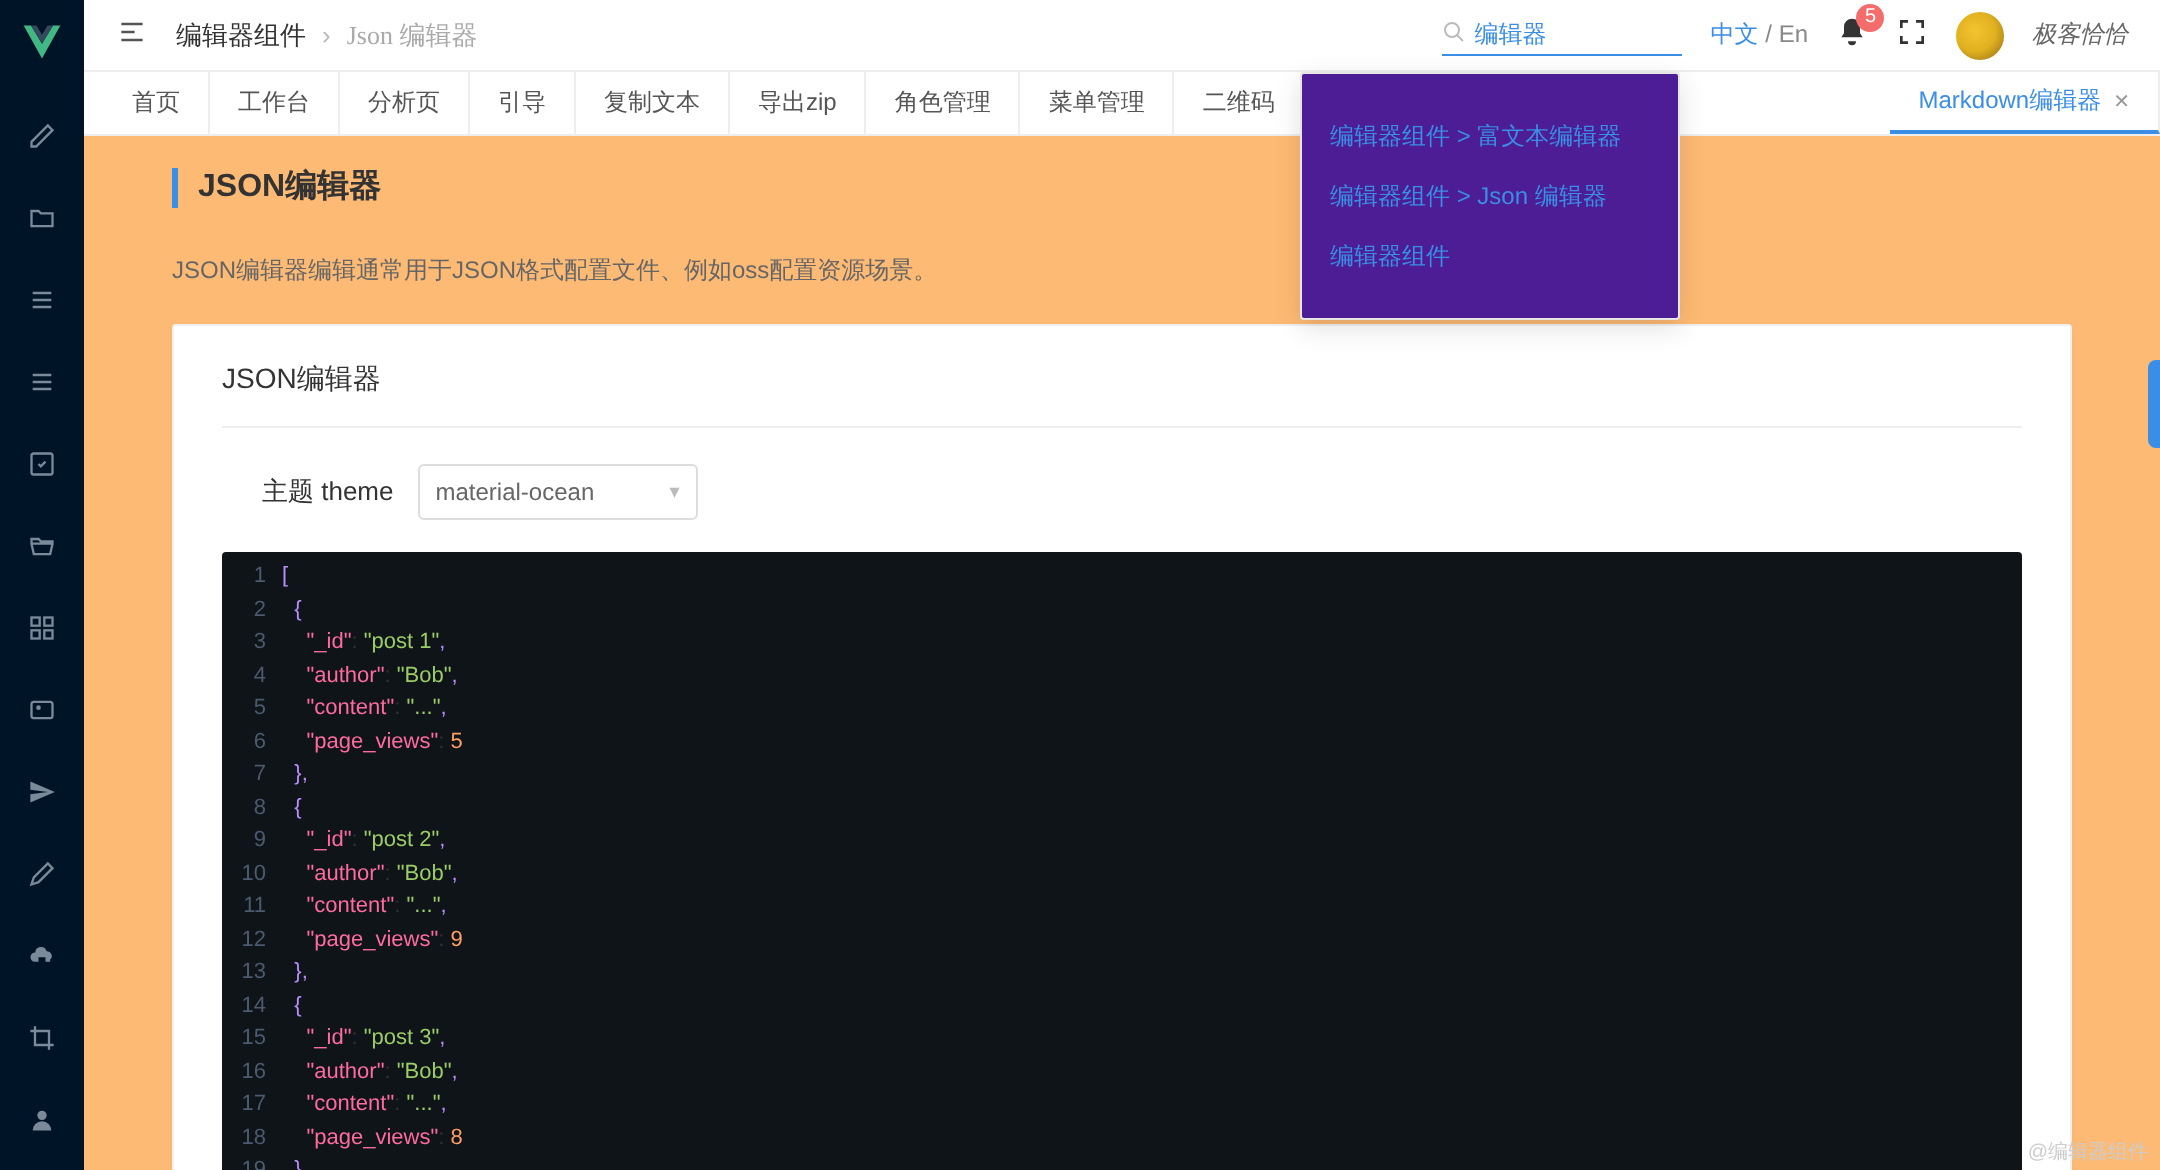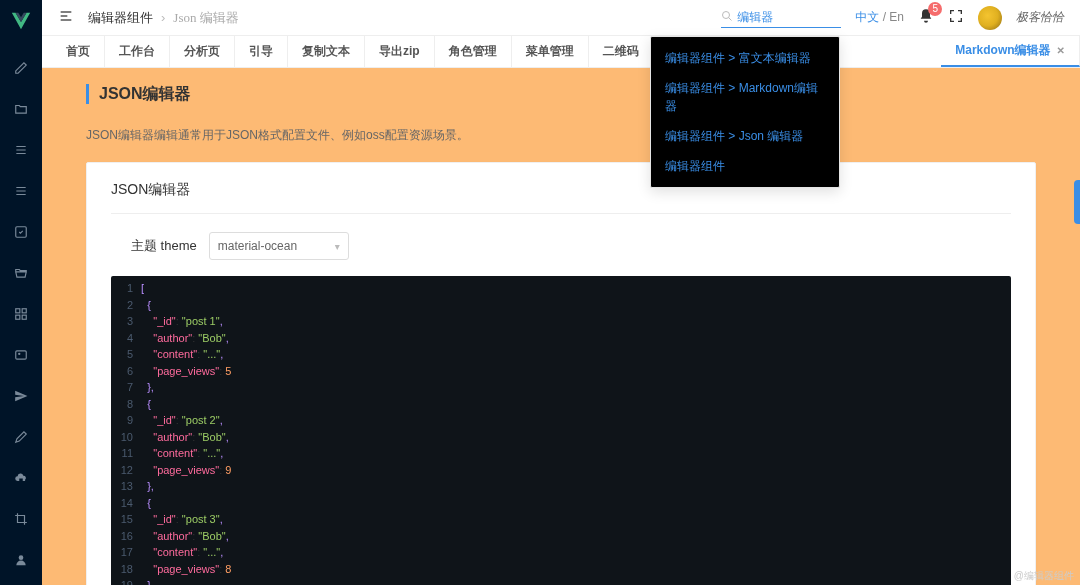--- a/index.html
+++ b/index.html
@@ -17,21 +17,21 @@
 .search-box { display: flex; align-items: center; border-bottom: 1px solid #3a8ee6; padding: 2px 0; width: 120px; }
 .search-box input { border: none; outline: none; font-size: 12px; flex: 1; color: #3a8ee6; background: transparent; }
 .search-box .search-icon { color: #bbb; margin-right: 4px; }
 .lang { font-size: 12px; color: #888; }
 .lang .active { color: #3a8ee6; }
 .bell-wrap { position: relative; cursor: pointer; color: #333; }
 .bell-wrap .badge { position: absolute; top: -6px; right: -8px; background: #f56c6c; color: #fff; font-size: 10px; border-radius: 8px; padding: 0 4px; line-height: 14px; }
 .fullscreen-icon { cursor: pointer; color: #333; }
 .avatar { width: 24px; height: 24px; border-radius: 50%; background: radial-gradient(circle at 40% 40%, #f4c430 0%, #e0b020 50%, #8b6914 100%); }
 .username { font-size: 12px; color: #666; font-style: italic; }
-.tabs-bar { height: 32px; display: flex; align-items: stretch; border-bottom: 1px solid #eee; padding-left: 10px; position: relative; font-weight: bold; }
+.tabs-bar { height: 32px; display: flex; align-items: stretch; border-bottom: 1px solid #eee; padding-left: 10px; position: relative; }
 .tab { padding: 0 14px; display: flex; align-items: center; font-size: 12px; color: #555; border-right: 1px solid #eee; cursor: pointer; white-space: nowrap; }
 .tab.active { color: #3a8ee6; border-bottom: 2px solid #3a8ee6; }
 .tab .close { margin-left: 6px; font-size: 10px; color: #999; }
 .tabs-gap { flex: 1; }
 .content { flex: 1; padding: 16px 44px; overflow: auto; background: #fdba74; }
 .page-title { font-size: 16px; font-weight: 600; color: #333; margin-bottom: 8px; border-left: 3px solid #3a8ee6; padding-left: 10px; line-height: 20px; }
 .page-desc { font-size: 12px; color: #666; margin-bottom: 18px; line-height: 18px; margin-top: 22px; }
 .card { background: #fff; border: 1px solid #f0f0f0; border-radius: 2px; box-shadow: 0 1px 3px rgba(0,0,0,0.03); padding: 18px 24px; }
 .card-title { font-size: 14px; font-weight: 500; color: #333; margin-bottom: 14px; }
 .divider { border: none; border-top: 1px solid #eee; margin-bottom: 18px; }
@@ -44,21 +44,21 @@
 .code-editor { background: #0f1419; border-radius: 2px; font-family: Menlo, Consolas, monospace; font-size: 11px; line-height: 16.5px; padding: 4px 0; overflow: hidden; }
 .code-line { display: flex; white-space: pre; }
 .gutter { width: 30px; text-align: right; padding-right: 8px; color: #4b5a6e; user-select: none; flex-shrink: 0; }
 .code { flex: 1; }
 .tok-punc { color: #b98eff; }
 .tok-key { color: #ff6b9d; }
 .tok-str { color: #9ccc65; }
 .tok-num { color: #ff9e64; }
 
 
-.search-dropdown { position: absolute; top: 36px; right: 240px; width: 190px; background: #000000; border: 1px solid #e6e6e6; box-shadow: 0 4px 14px rgba(0,0,0,0.12); border-radius: 2px; z-index: 100; padding: 6px 0; }
+.search-dropdown { position: absolute; top: 36px; right: 240px; width: 190px; background: #4c1d95; border: 1px solid #e6e6e6; box-shadow: 0 4px 14px rgba(0,0,0,0.12); border-radius: 2px; z-index: 100; padding: 16px 0; }
 .search-dropdown .dd-item { padding: 6px 14px; font-size: 12px; color: #3a8ee6; cursor: pointer; line-height: 18px; }
 
 
 .right-bubble{position:absolute;right:0;top:180px;width:6px;height:44px;background:#3a8ee6;border-radius:4px 0 0 4px;}
 
 .watermark { position: absolute; right: 6px; bottom: 2px; font-size: 10px; color: #ccc; }
 </style>
 </head>
 <body>
 
@@ -179,21 +179,20 @@
             <path d="M4 9V4h5M20 9V4h-5M4 15v5h5M20 15v5h-5"></path>
           </svg>
       </span>
       <div class="avatar"></div>
       <span class="username">极客恰恰</span>
     </div>
   </div>
 
   <div class="search-dropdown" id="dropdown">
       <div class="dd-item">编辑器组件 &gt; 富文本编辑器</div>
-      <div class="dd-item">编辑器组件 &gt; Markdown编辑器</div>
       <div class="dd-item">编辑器组件 &gt; Json 编辑器</div>
       <div class="dd-item">编辑器组件</div>
     </div>
 
   <div class="tabs-bar" id="tabs">
       <div class="tab">首页</div>
       <div class="tab">工作台</div>
       <div class="tab">分析页</div>
       <div class="tab">引导</div>
       <div class="tab">复制文本</div>

